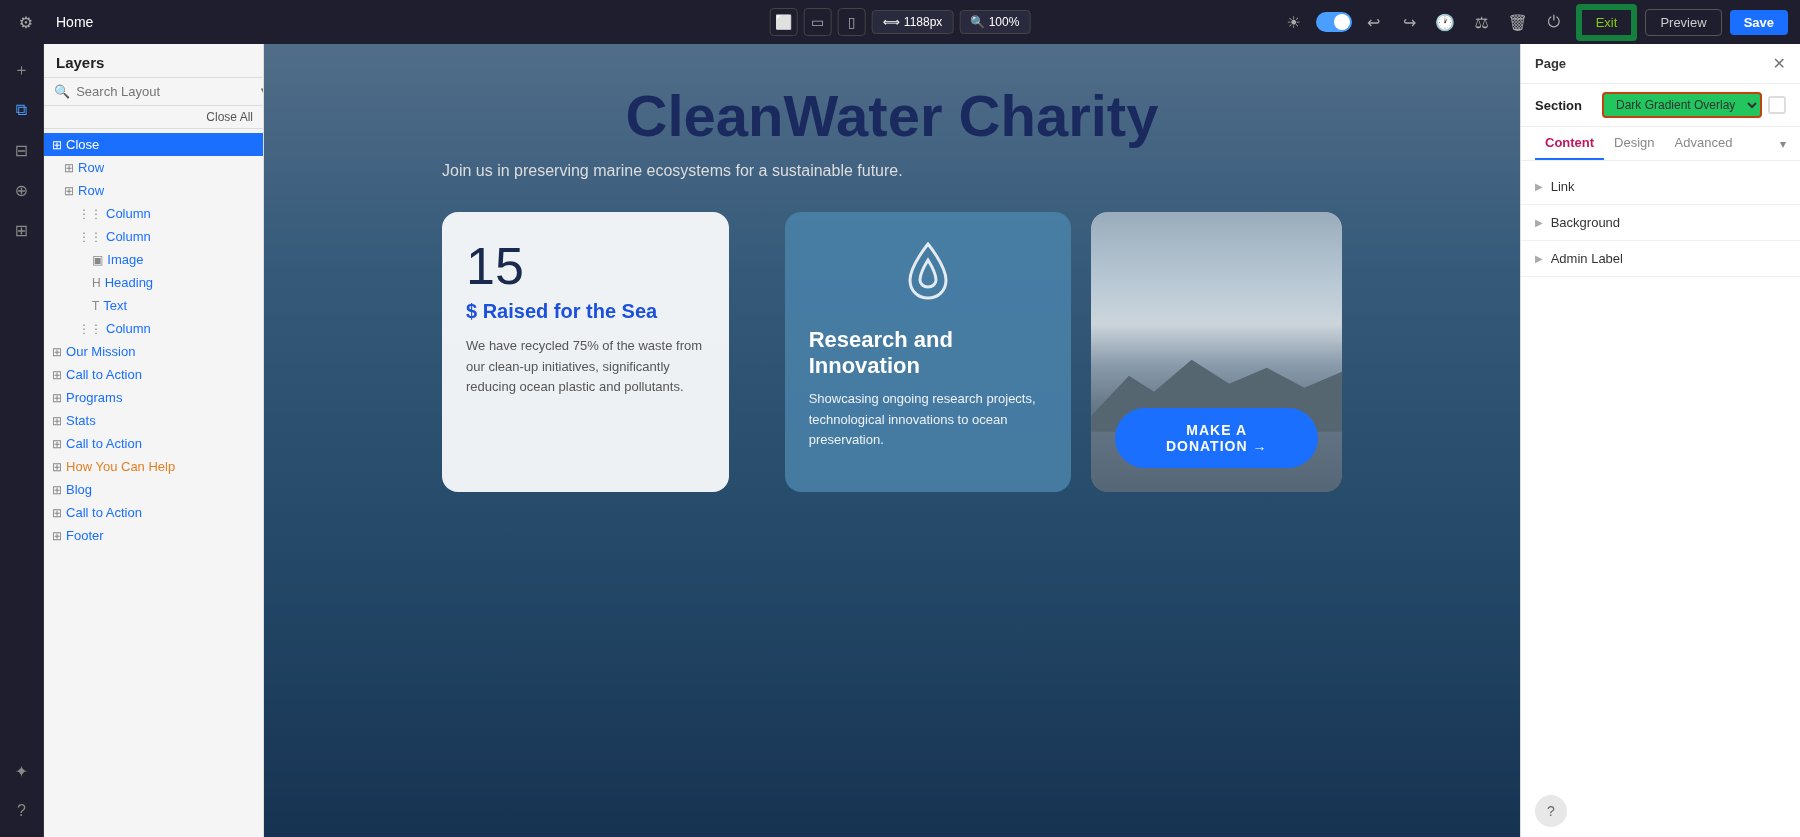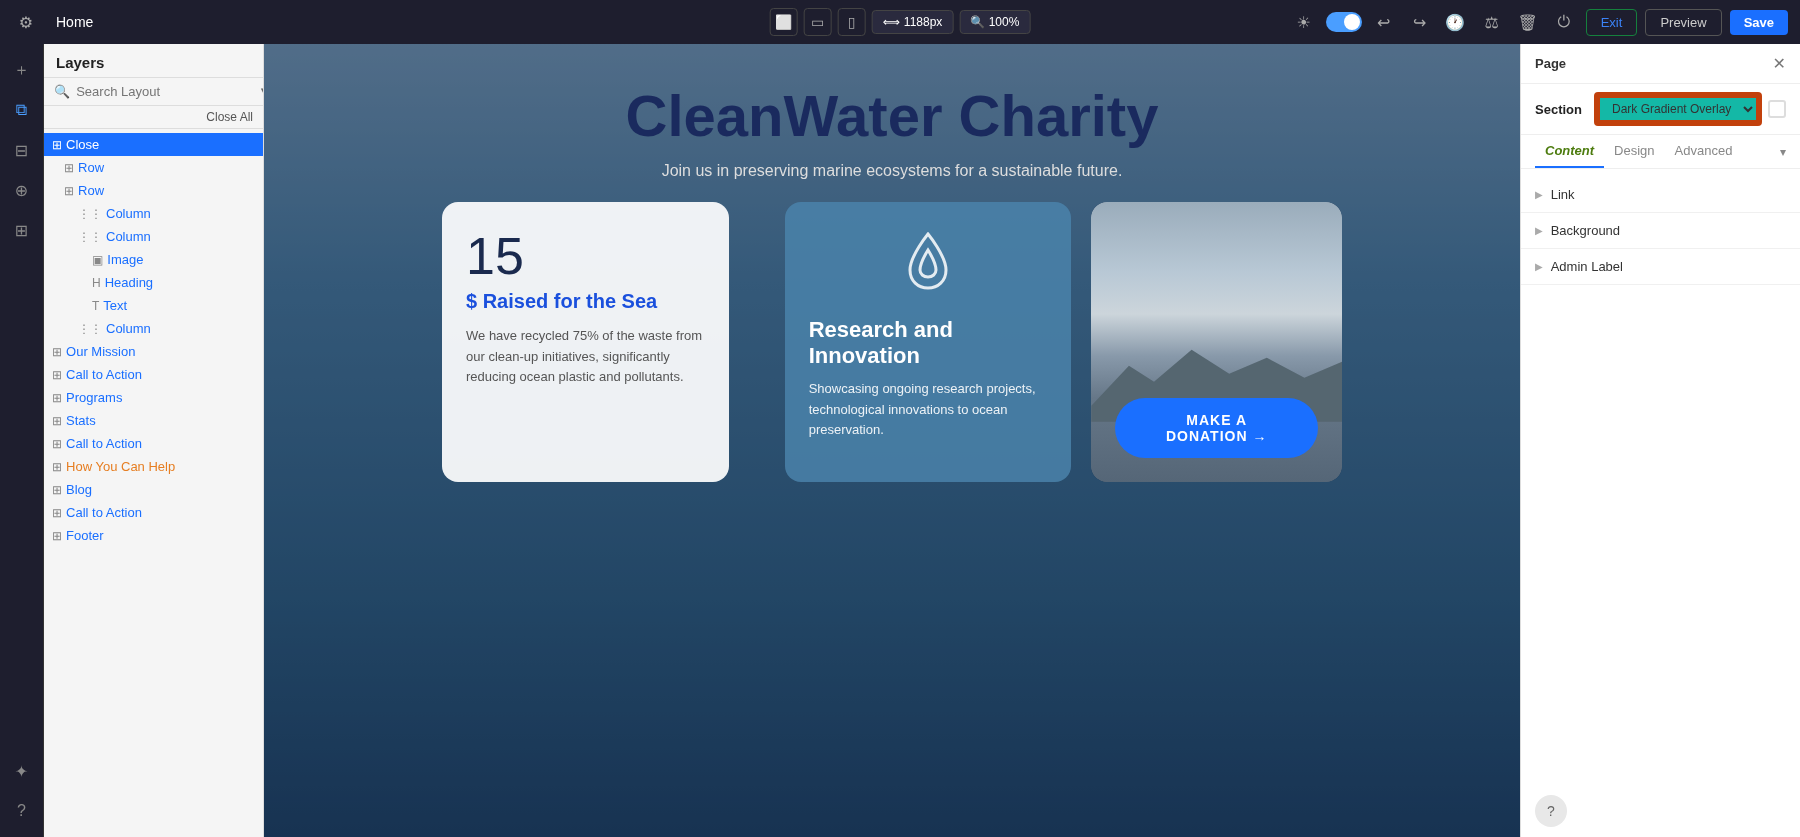--- a/index.html
+++ b/index.html
@@ -42,22 +42,22 @@
     }
     .toggle-switch {
       width: 36px; height: 20px; background: #4a9eff; border-radius: 10px;
       position: relative; cursor: pointer;
     }
     .toggle-switch::after {
       content: ''; position: absolute; width: 16px; height: 16px;
       background: #fff; border-radius: 50%; top: 2px; right: 2px; transition: 0.2s;
     }
     .btn-exit {
-      padding: 5px 14px; border-radius: 4px; border: 1px solid #15803d;
-      background: transparent; color: #3b82f6; cursor: pointer; font-size: 13px;
+      padding: 5px 14px; border-radius: 4px; border: 6px solid #15803d;
+      background: transparent; color: #84cc16; cursor: pointer; font-size: 13px;
     }
     .btn-preview {
       padding: 5px 14px; border-radius: 4px; border: 1px solid #555;
       background: transparent; color: #ccc; cursor: pointer; font-size: 13px;
     }
     .btn-save {
       padding: 5px 14px; border-radius: 4px; border: none;
       background: #1a6fff; color: #fff; cursor: pointer; font-size: 13px; font-weight: 600;
     }
 
@@ -179,22 +179,22 @@
       font-size: 58px;
       font-weight: 800;
       color: #1a2a5e;
       text-align: center;
       margin-bottom: 14px;
       line-height: 1.1;
     }
     .hero-subtitle {
       font-size: 16px;
       color: #ddd;
-      text-align: center;
-      margin-bottom: 22px;
+      text-align: left;
+      margin-bottom: 32px;
     }
     .cards-row {
       display: flex;
       gap: 20px;
       justify-content: center;
       width: 100%;
       max-width: 940px;
     }
     .card {
       border-radius: 16px;
@@ -331,22 +331,22 @@
       color: #222;
     }
     .section-value-row {
       display: flex;
       align-items: center;
       gap: 6px;
     }
     .section-dropdown {
       font-size: 12px;
       color: #333;
-      background: #14b8a6;
-      border: 6px solid #c2410c;
+      background: #22c55e;
+      border: 2px solid #c2410c;
       border-radius: 4px;
       padding: 3px 8px;
       cursor: pointer;
     }
     .checkbox-square {
       width: 18px; height: 18px;
       border: 2px solid #ddd;
       border-radius: 3px;
       background: #fff;
       cursor: pointer;
@@ -357,24 +357,23 @@
       padding: 0 14px;
     }
     .panel-tab {
       padding: 8px 10px;
       font-size: 13px;
       color: #888;
       cursor: pointer;
       border-bottom: 2px solid transparent;
     }
     .panel-tab.active {
-      color: #4d7c0f;
+      color: #be185d;
       border-bottom: 2px solid #1a6fff;
       font-weight: 600;
-      font-style: italic;
     }
     .panel-tab-more {
       margin-left: auto;
       display: flex;
       align-items: center;
       color: #888;
       font-size: 12px;
       gap: 2px;
       cursor: pointer;
     }

